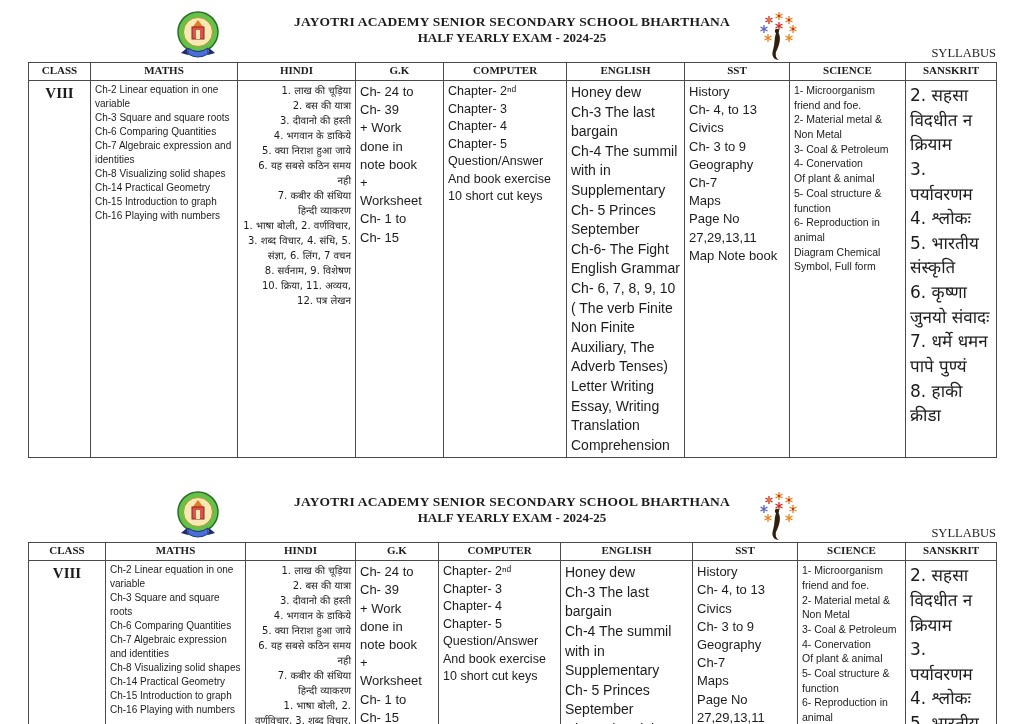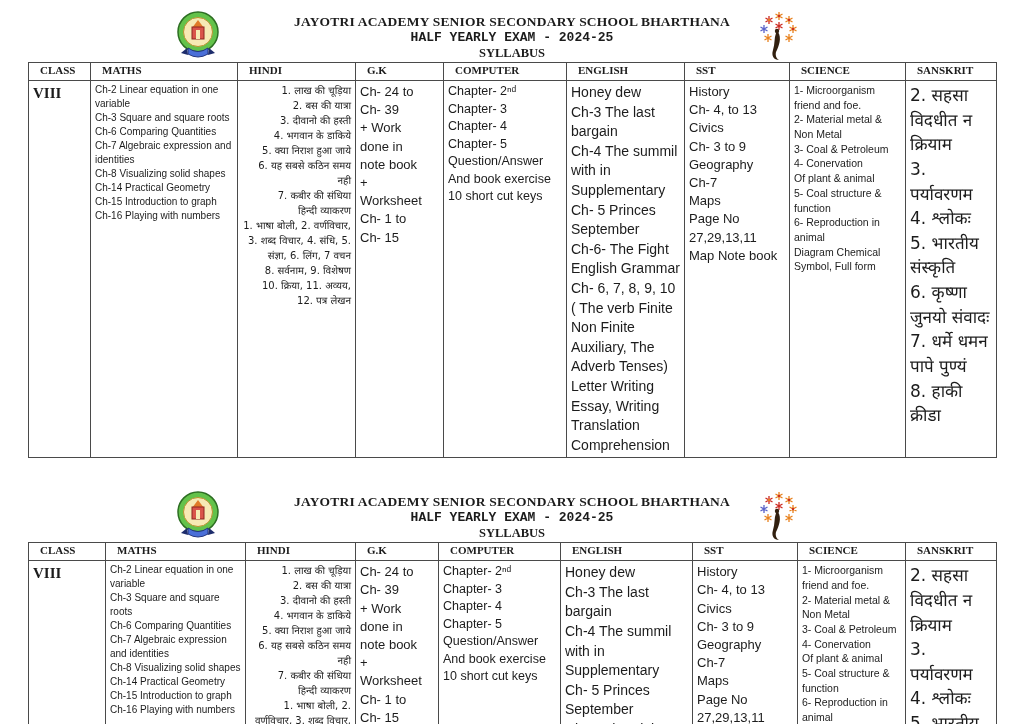--- a/index.html
+++ b/index.html
@@ -13,42 +13,42 @@
   }
   .sheet { padding:0 28px; }
   .sheet1 { padding-top:8px; }
   .sheet2 { padding-top:30px; }
 
   .doc-header { position:relative; height:54px; }
   .logo-left  { position:absolute; left:146px; top:2px; }
   .logo-right { position:absolute; left:724px; top:0px; }
   .titles { text-align:center; padding-top:6px; }
   .title-1 { font-family:"Liberation Serif", serif; font-weight:bold; font-size:13.5px; line-height:16px; letter-spacing:.2px; }
-  .title-2 { font-family:Liberation Mono, monospace; font-weight:bold; font-size:13px;  line-height:16px; }
-  .title-3 { font-family:"Liberation Serif", serif; font-weight:bold; font-size:12.5px; line-height:15px; }
+  .title-2 { font-family:Liberation Serif, serif; font-weight:bold; font-size:13px;  line-height:16px; }
+  .title-3 { font-family:"Liberation Serif", serif; font-weight:normal; font-size:12.5px; line-height:15px;text-align:right; }
 
   table.syllabus {
     width:968px; border-collapse:collapse; table-layout:fixed;
     background:#fff;
   }
   table.syllabus th, table.syllabus td {
     border:1px solid #4a4a4a;
     padding:2px 4px;
     vertical-align:top;
     overflow:hidden;
   }
   table.syllabus th {
     font-family:"Liberation Serif", serif;
-    font-weight:bold; font-size:11px; text-align:left;
-    height:15px; padding:1px 11px;
+    font-weight:bold; font-size:11px; text-align:center;
+    height:15px; padding:1px 2px;
   }
   tr.body-row { height:222px; }
   td.cell { white-space:pre-line; line-height:1.4; }
   td.class-cell {
-    vertical-align:middle; text-align:left;
+    vertical-align:middle; text-align:center;
     font-family:"Liberation Serif", serif; font-weight:bold; font-size:15px;
     white-space:normal;
   }
   td.col-maths    { font-size:10px; }
   td.col-hindi    { font-size:10px;  font-family:"DejaVu Sans", sans-serif; line-height:1.5;text-align:right; }
   td.col-gk       { font-size:13px;margin-left:44px; }
   td.col-computer { font-size:12.5px; }
   td.col-english  { font-size:14px; }
   td.col-sst      { font-size:13px;margin-top:28px; }
   td.col-science  { font-size:10.5px; }

